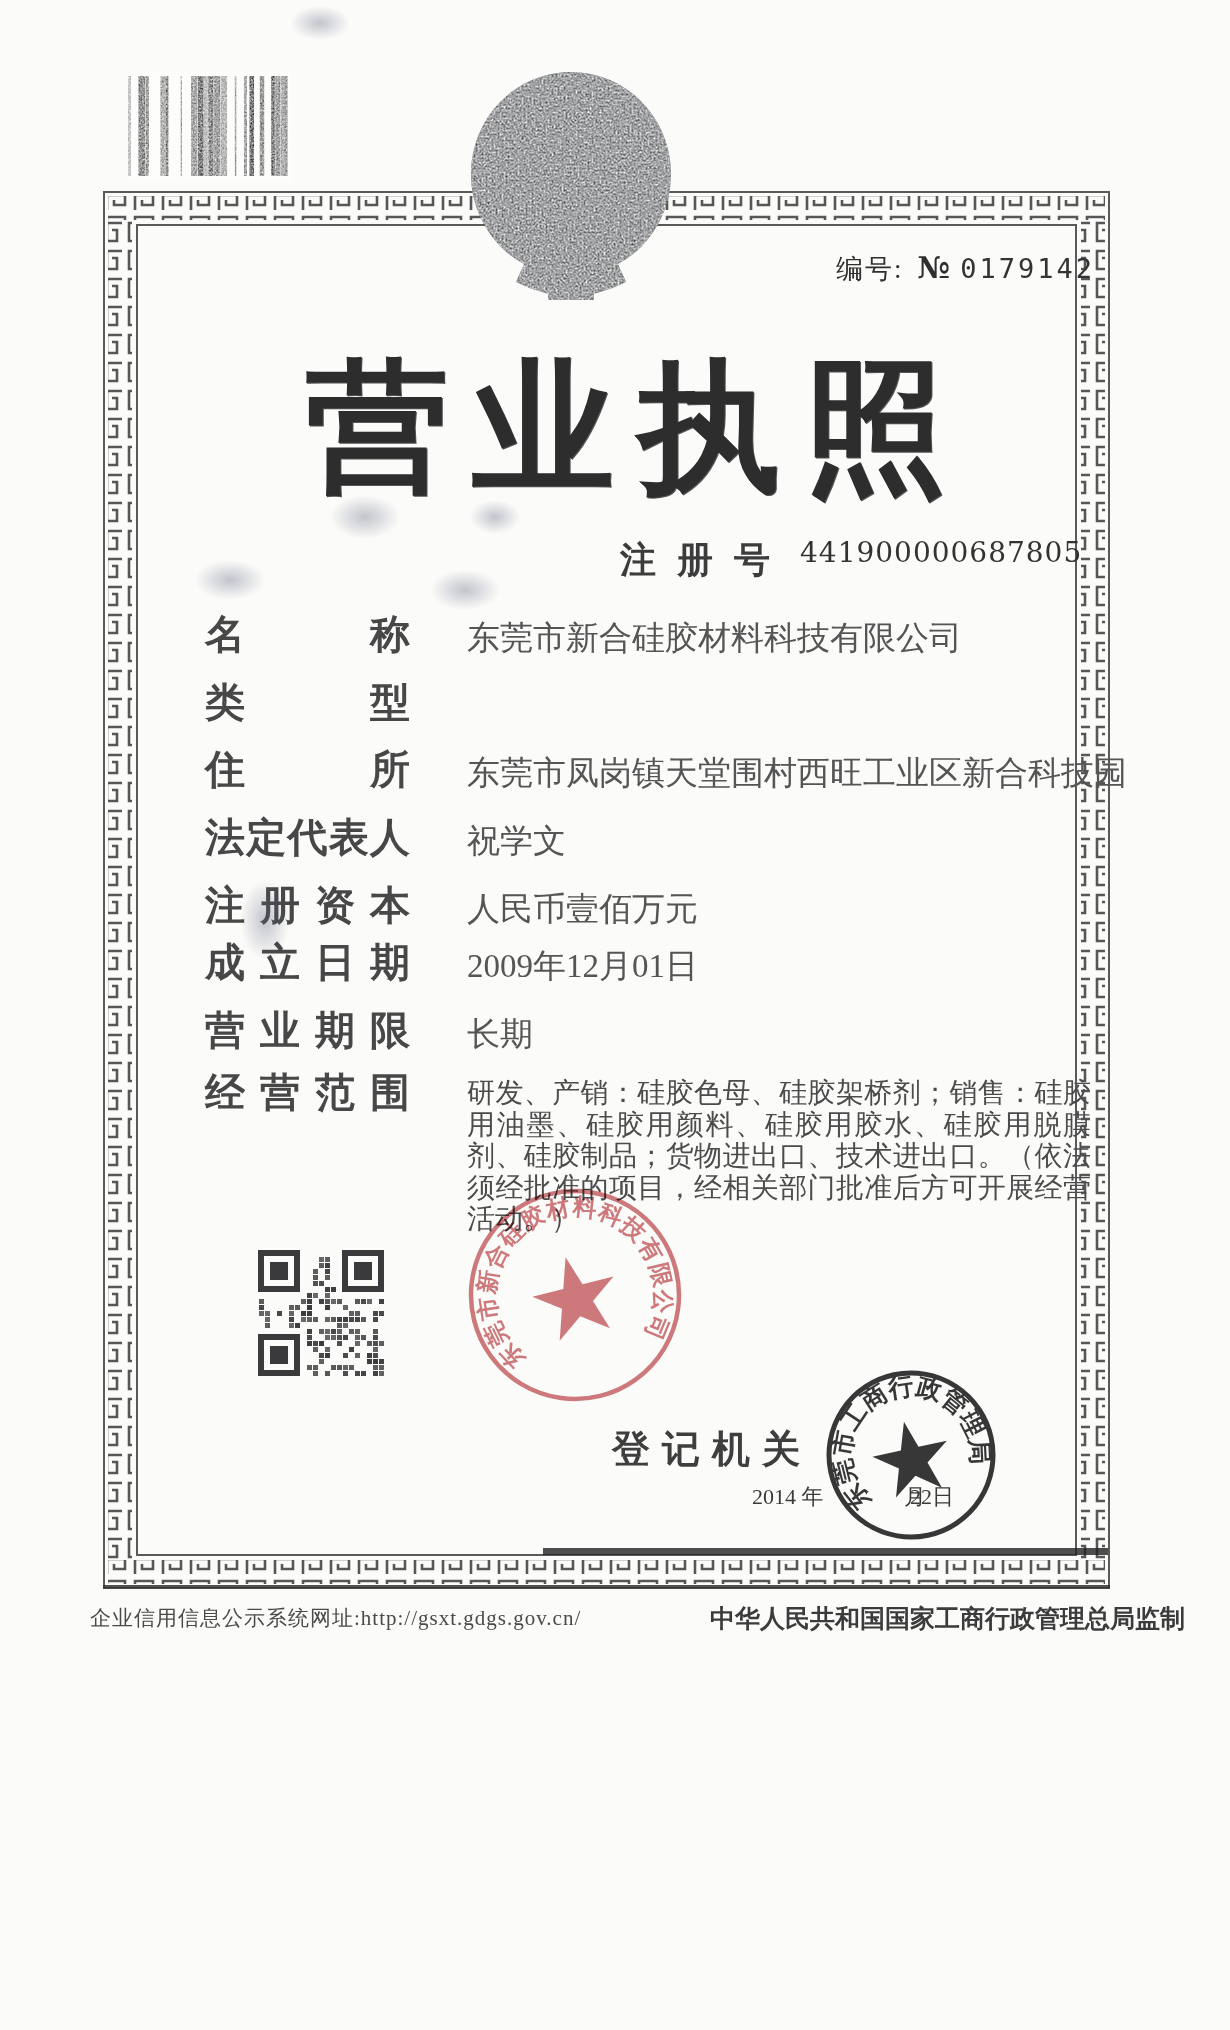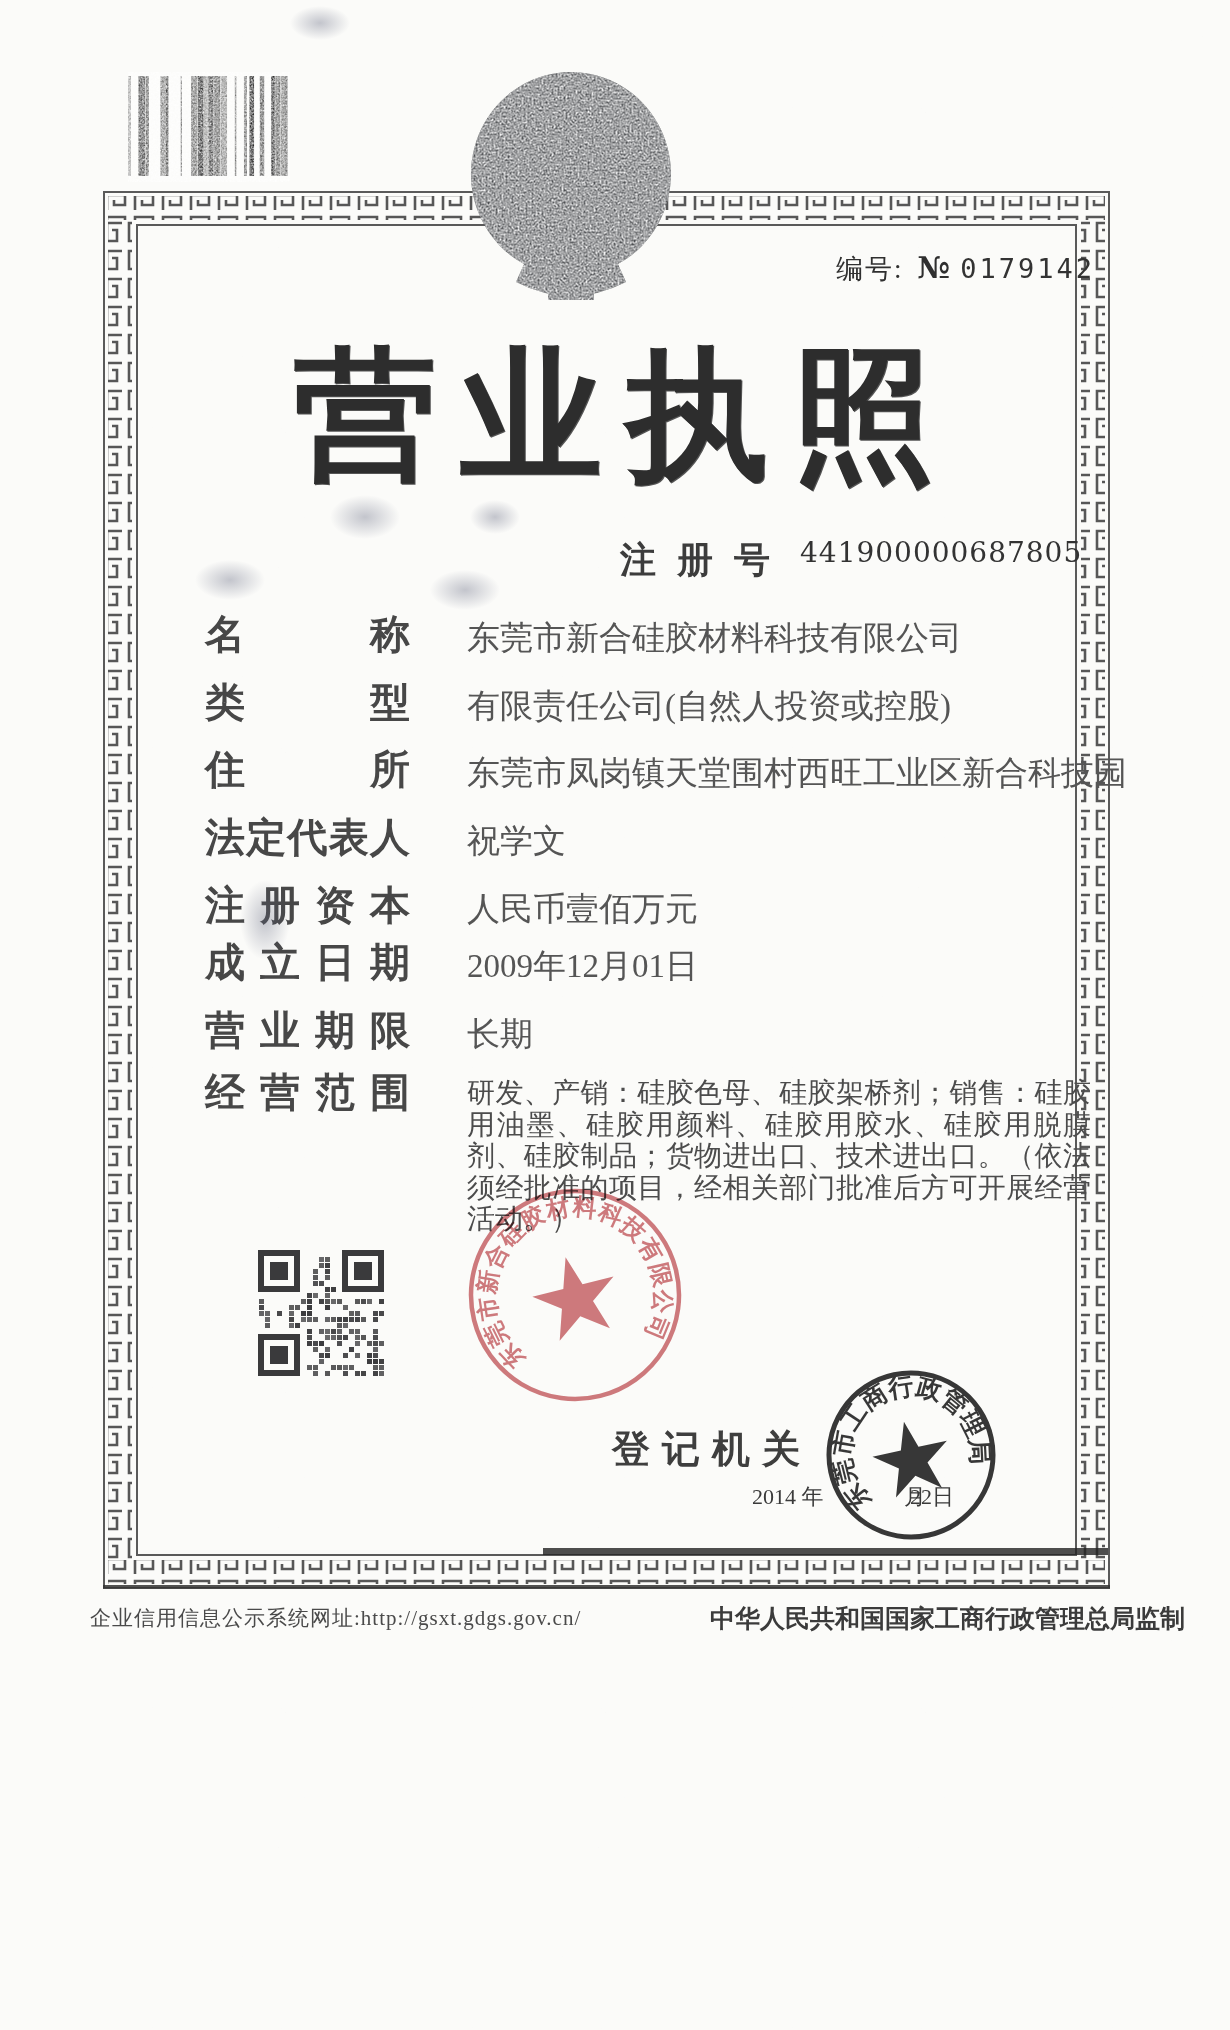--- a/index.html
+++ b/index.html
@@ -16,21 +16,21 @@
   
   .serial-line{
     top:250px;left:836px;
     font-size:27px;color:#2f2f2f;letter-spacing:2px;
     white-space:nowrap;
   }
   .serial-line .nosym{font-weight:bold;font-size:30px;font-family:"DejaVu Serif",serif;padding:0 8px 0 14px;}
   .serial-line .num{font-family:"DejaVu Sans Mono",monospace;font-size:27px;letter-spacing:3px;color:#333;}
   
   .title{
-    top:338px;left:292px;margin:2px;
+    top:338px;left:292px;margin:14px;
     font-family:"Liberation Sans",sans-serif;
     font-size:142px;line-height:150px;font-weight:900;
     letter-spacing:24px;color:#2d2d2d;
     text-shadow:1px 1px 0 #555;
     white-space:nowrap;
   }
   
   .regno-line{top:536px;left:620px;white-space:nowrap;}
   .regno-label{
     display:inline-flex;width:150px;justify-content:space-between;
@@ -191,21 +191,20 @@
         <span>名</span>
         <span>称</span>
       </div>
     <div class="fvalue">东莞市新合硅胶材料科技有限公司</div>
   </div>
   <div class="row" style="top:681px">
     <div class="flabel spread">
         <span>类</span>
         <span>型</span>
       </div>
-    <div class="fvalue">有限责任公司(自然人投资或控股)</div>
   </div>
   <div class="row" style="top:748px">
     <div class="flabel spread">
         <span>住</span>
         <span>所</span>
       </div>
     <div class="fvalue">东莞市凤岗镇天堂围村西旺工业区新合科技园</div>
   </div>
   <div class="row" style="top:816px">
     <div class="flabel spread">

